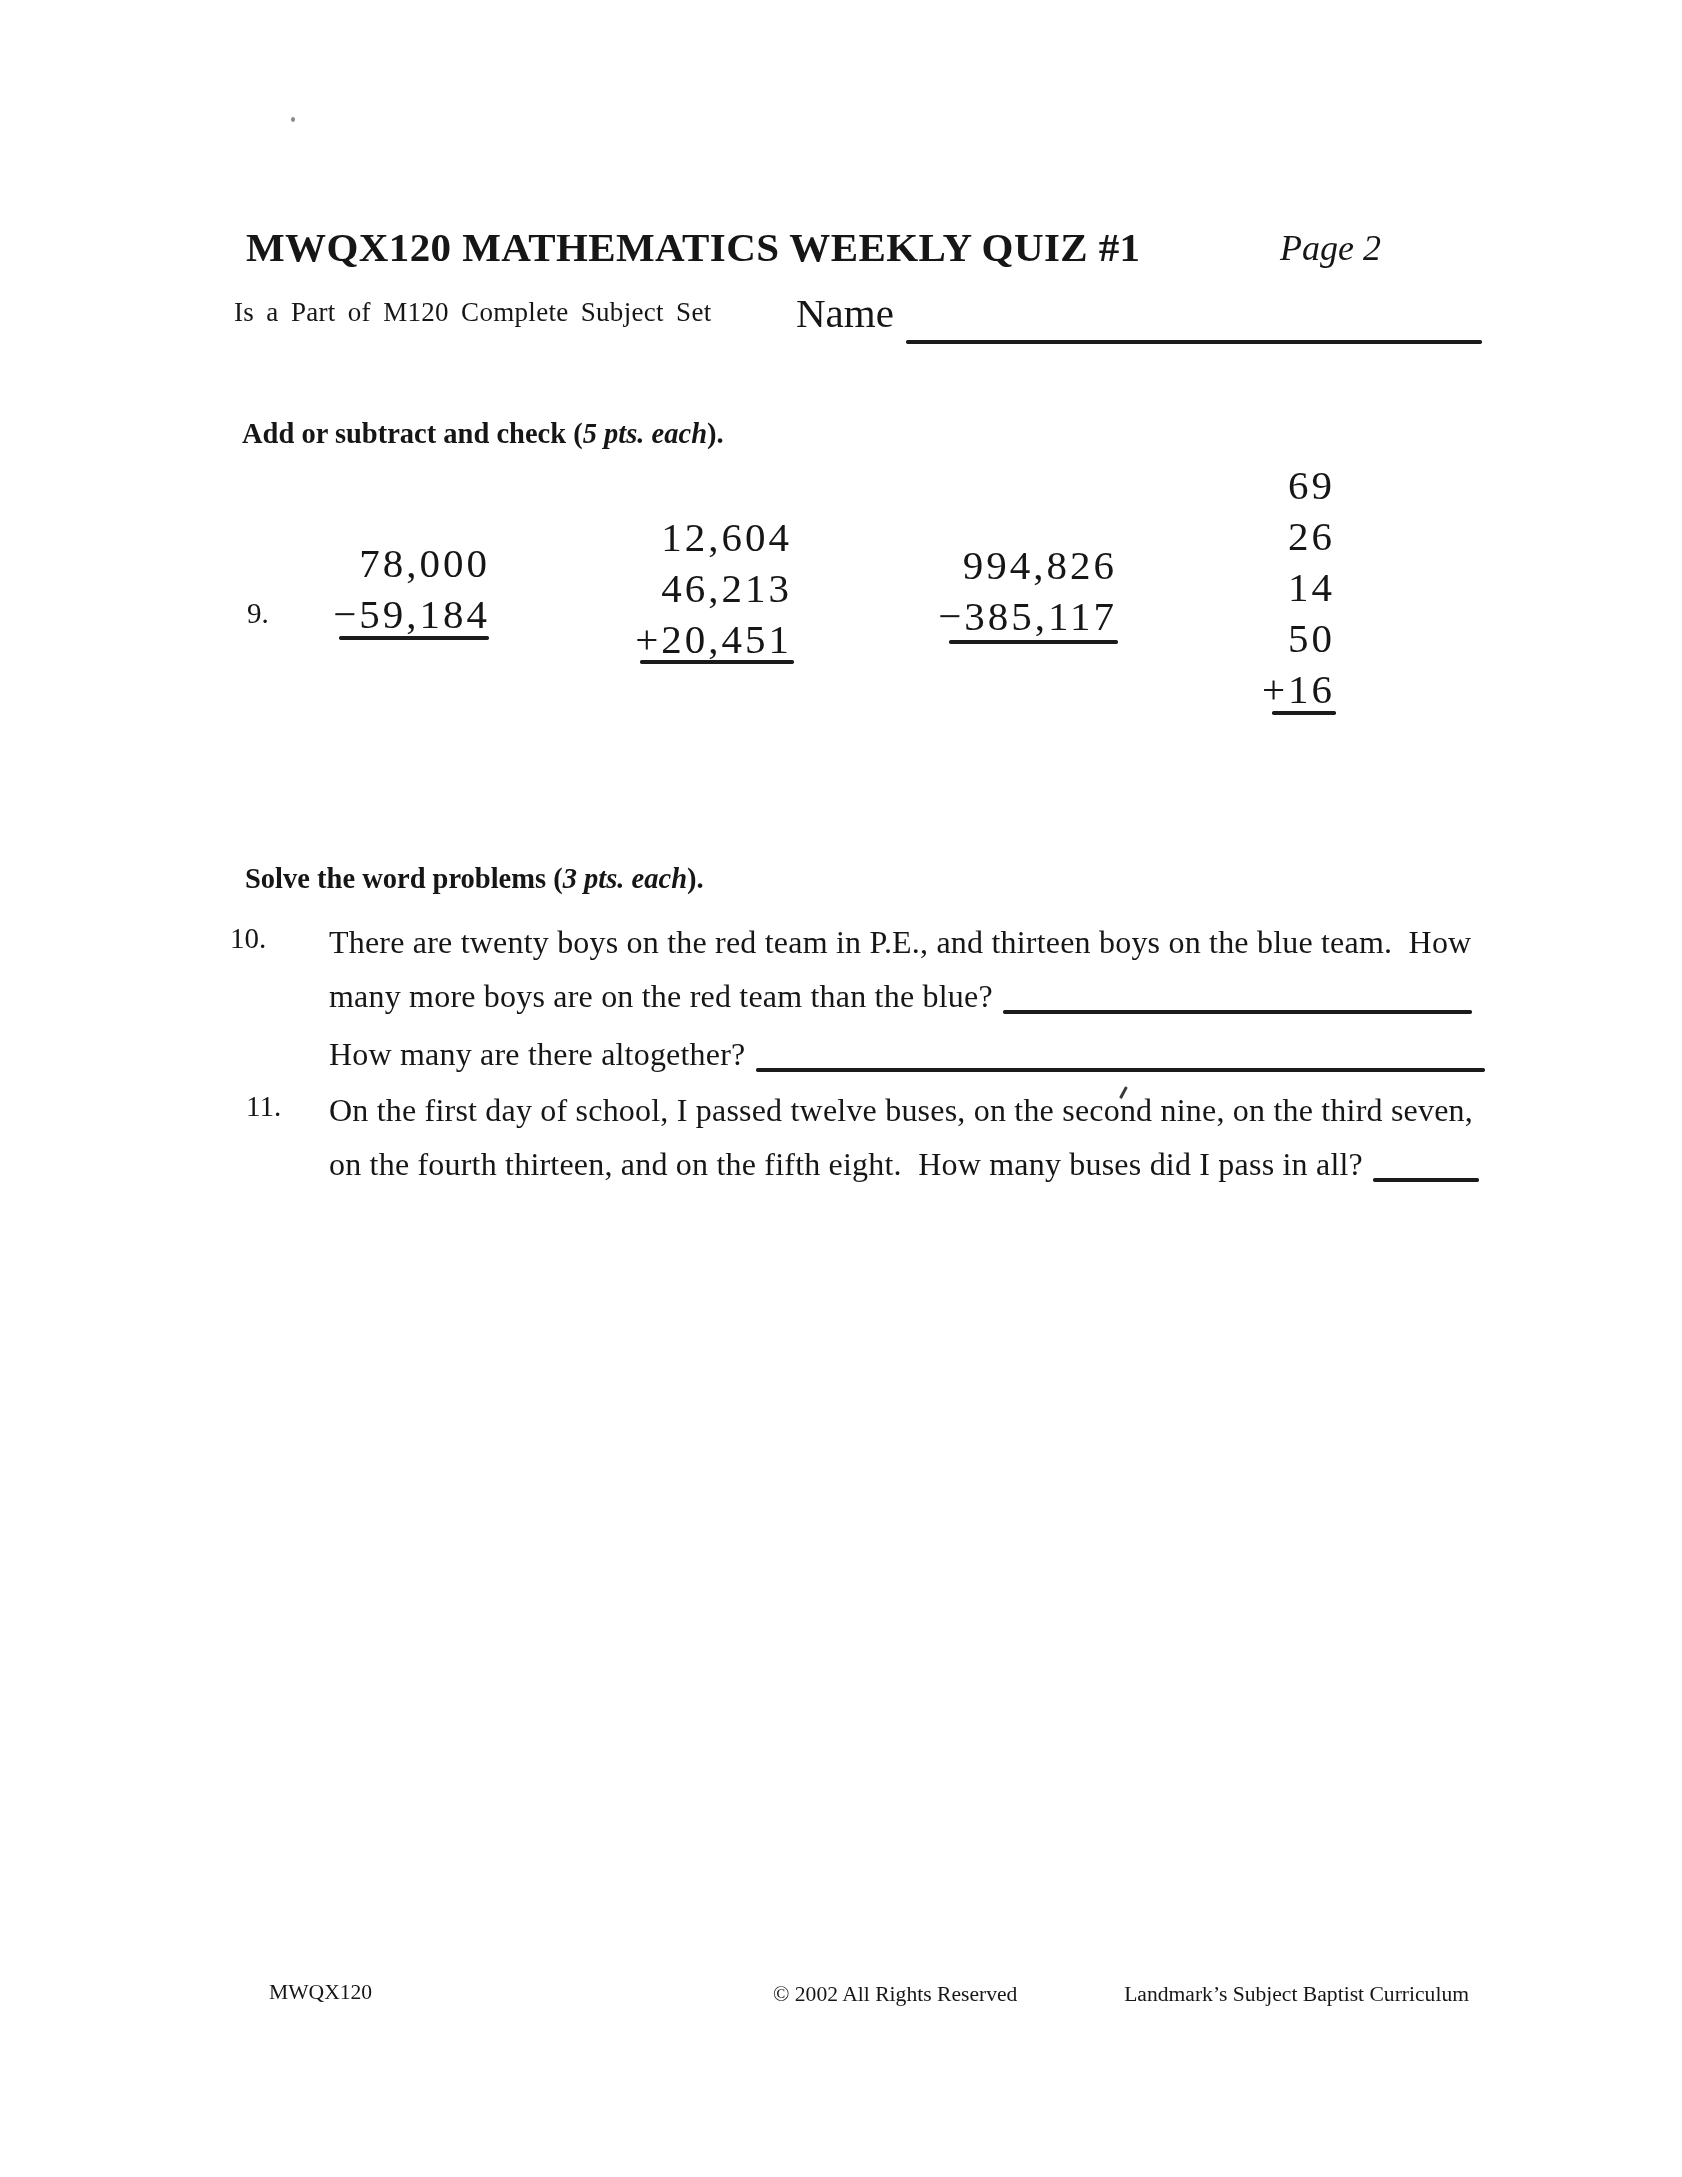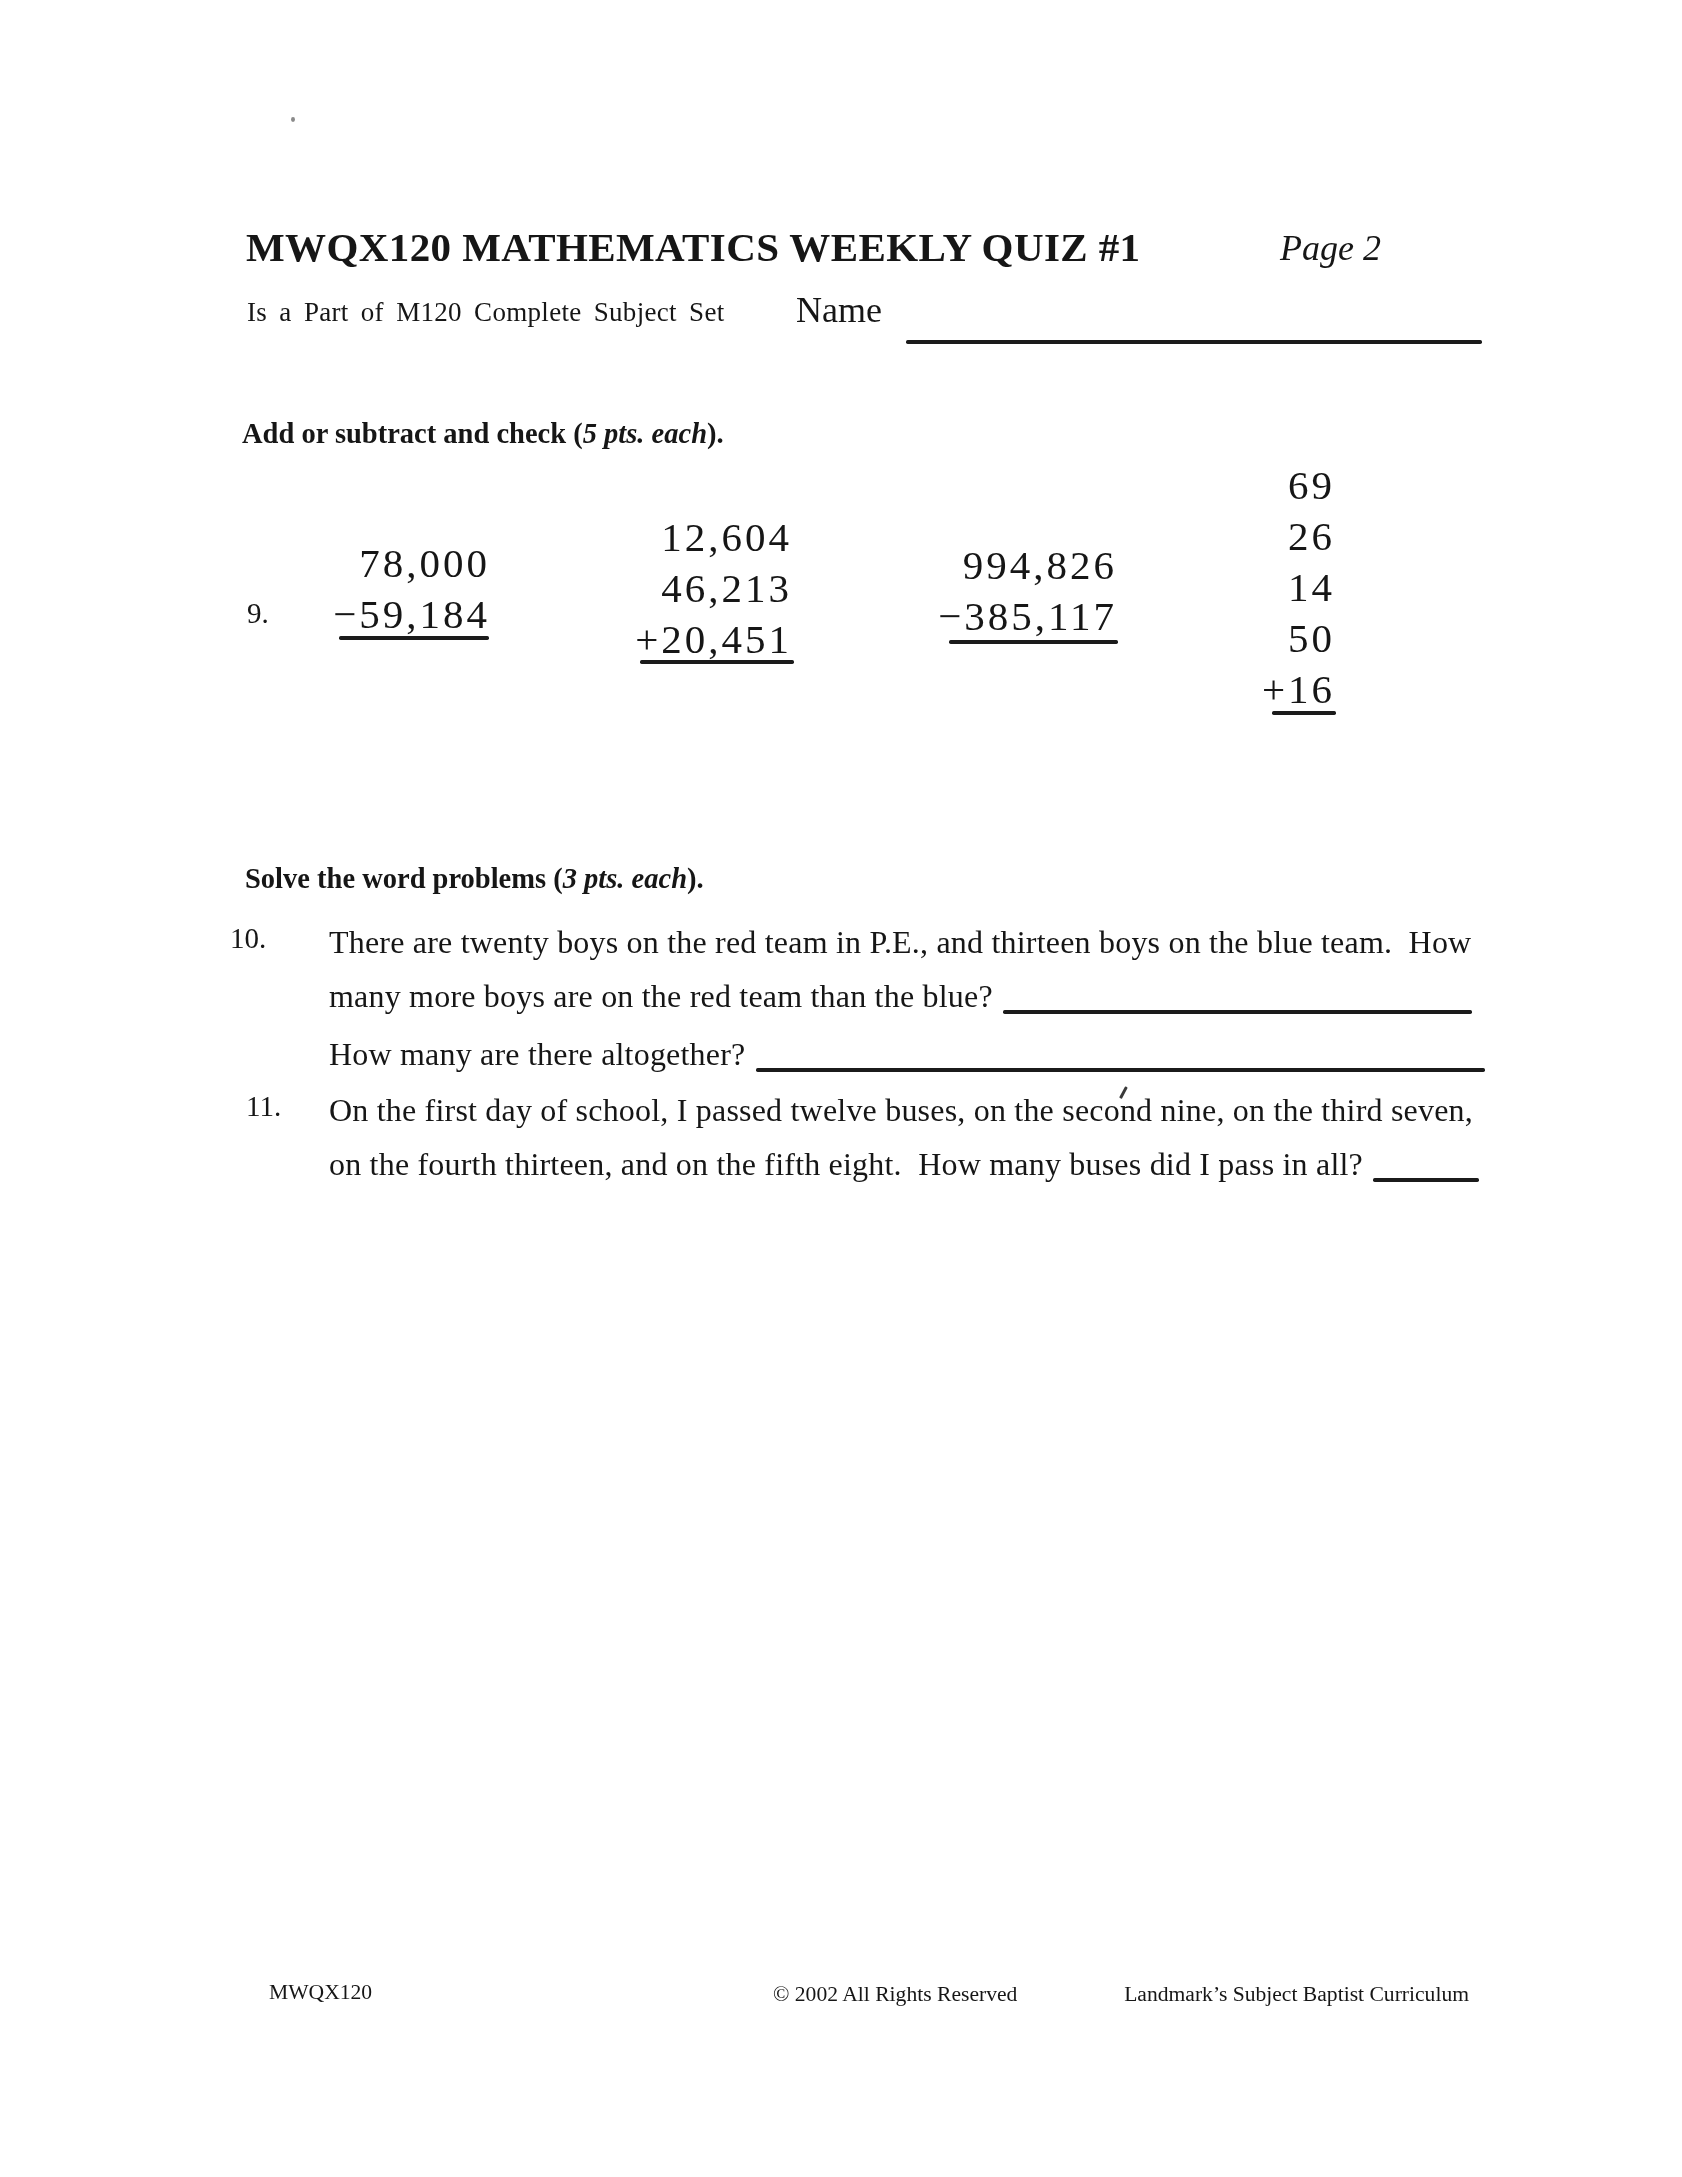--- a/index.html
+++ b/index.html
@@ -24,21 +24,21 @@
     font-size:36px;
     white-space:nowrap;
   }
   .subtitle{
     font-size:27px;
     word-spacing:5.2px;
     letter-spacing:0.3px;
     white-space:nowrap;
   }
   .namelabel{
-    font-size:36px;
+    font-size:41px;
     white-space:nowrap;
   }
   .rule{
     position:absolute;
     background:#1b1b1b;
     border-radius:1.7px;
   }
   .secheading{
     font-weight:bold;
     font-size:28.5px;
@@ -101,21 +101,21 @@
 </head>
 <body>
 
 <div class="page">
 
   <div class="speck" style="left:291px;top:117px;width:4.3px;height:5.2px;"></div>
   <div class="tick" style="left:1122px;top:1086px;width:2.6px;height:13px;"></div>
 
   <div class="abs title" style="left:246px;top:223px;">MWQX120 MATHEMATICS WEEKLY QUIZ #1</div>
   <div class="abs pagenum" style="left:1280px;top:227px;">Page 2</div>
-  <div class="abs subtitle" style="left:247px;top:297px;text-align:right;">Is a Part of M120 Complete Subject Set</div>
+  <div class="abs subtitle" style="left:234px;top:297px;text-align:right;">Is a Part of M120 Complete Subject Set</div>
   <div class="abs namelabel" style="left:796px;top:289px;">Name</div>
   <div class="rule" style="left:906px;top:340px;width:576px;height:4.3px;"></div>
 
   <div class="abs secheading" style="left:242px;top:386px;margin-top:32px;"><span>Add or subtract and check (</span><span class="it">5 pts. each</span><span>).</span></div>
 
   <div class="abs problabel" style="left:247px;top:597px;">9.</div>
 
   <div class="numcol" style="left:291px;top:538px;width:199px;">
     <div class="nrow">78,000</div>
     <div class="nrow">−59,184</div>

